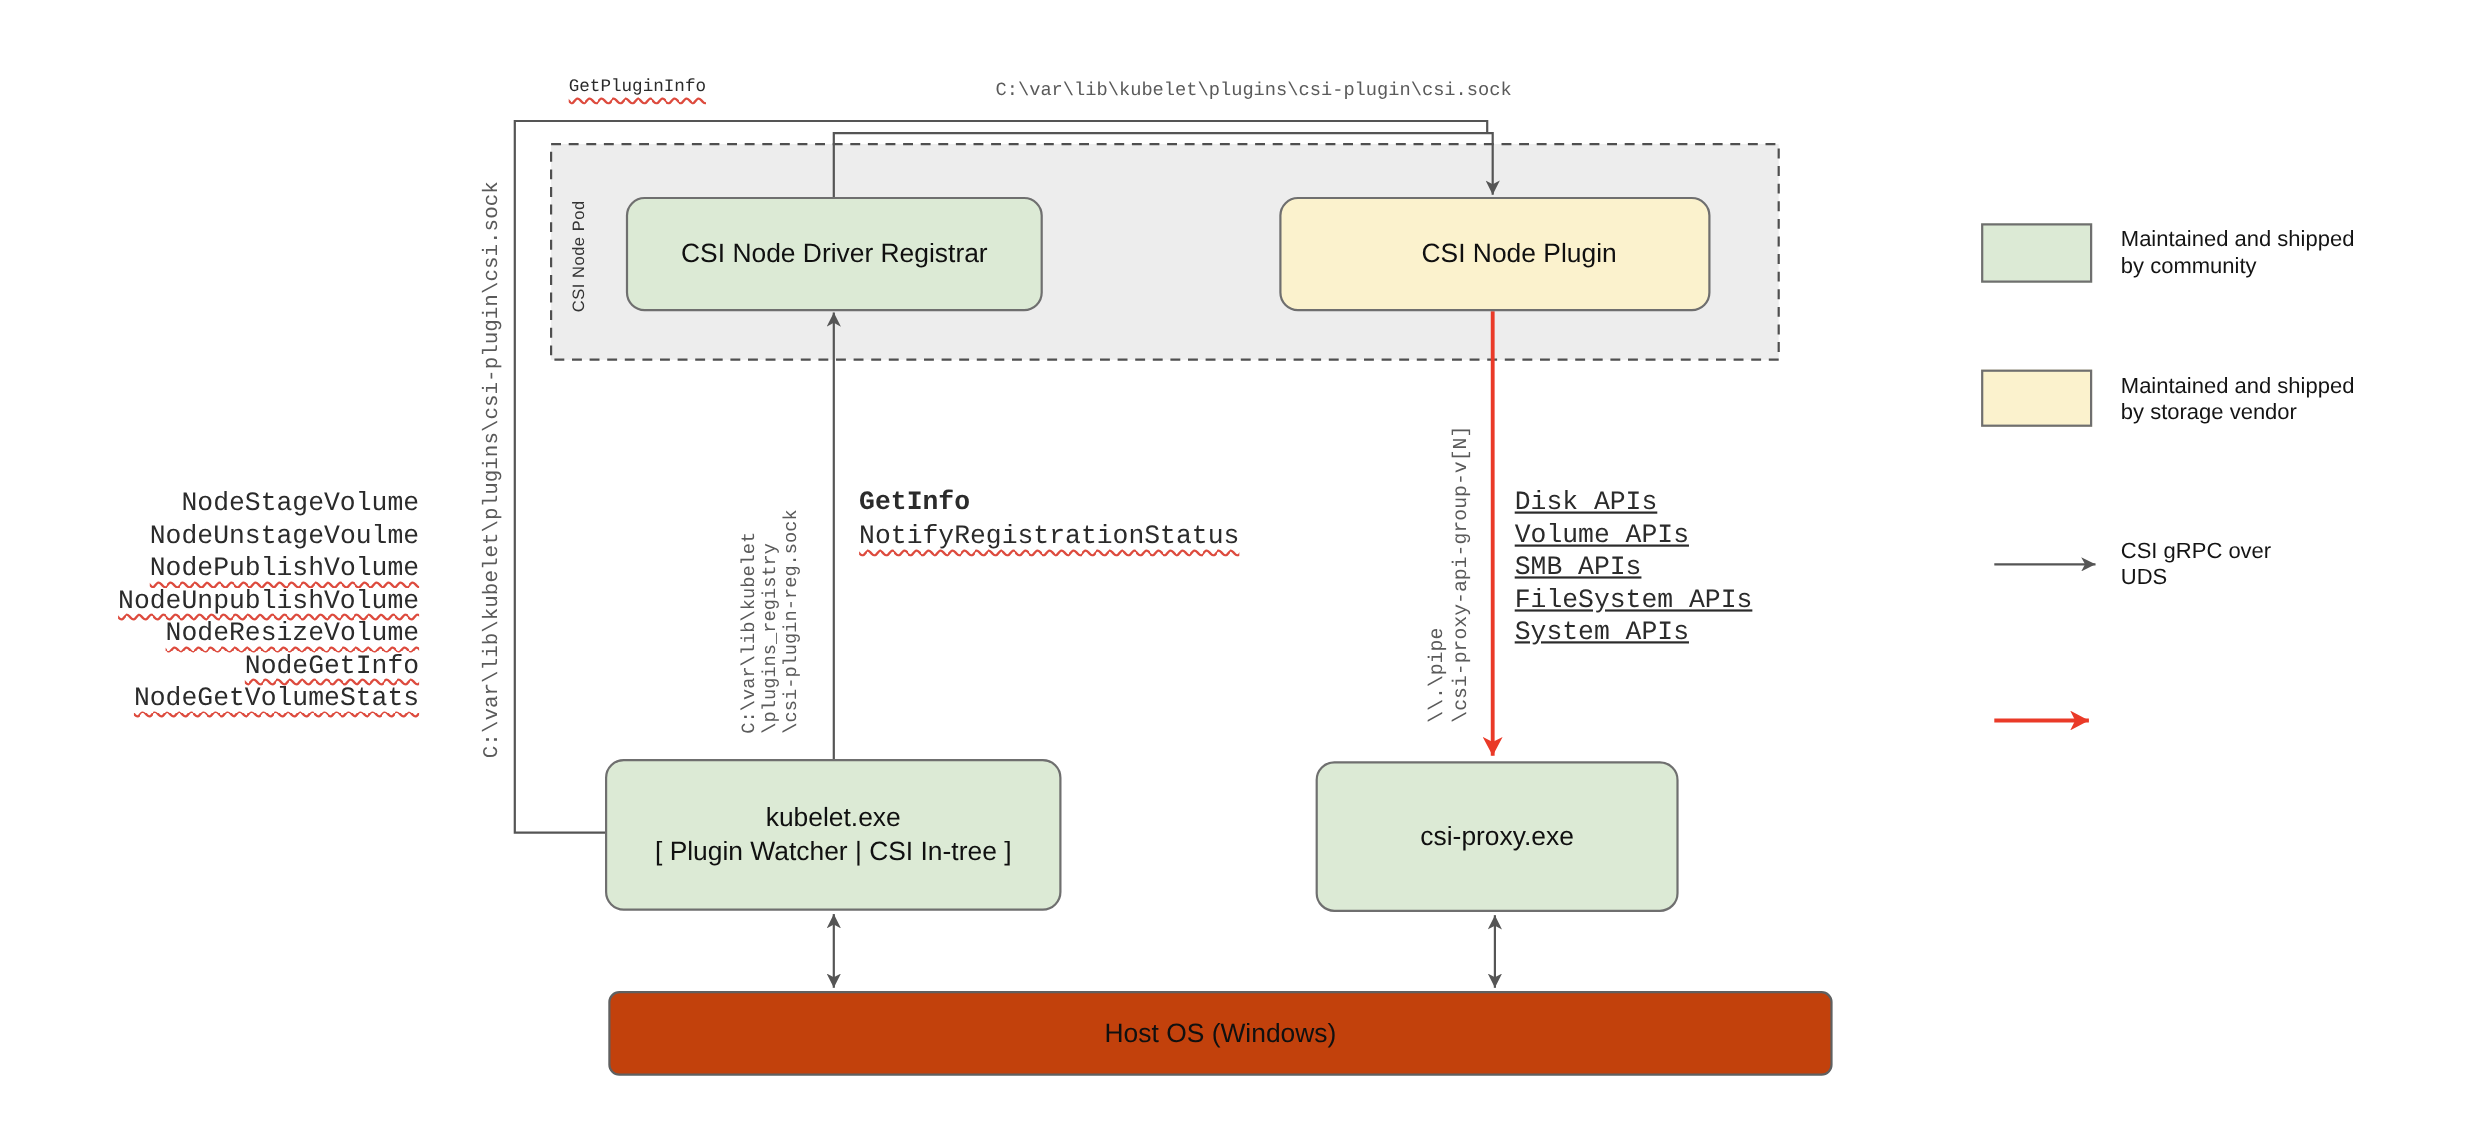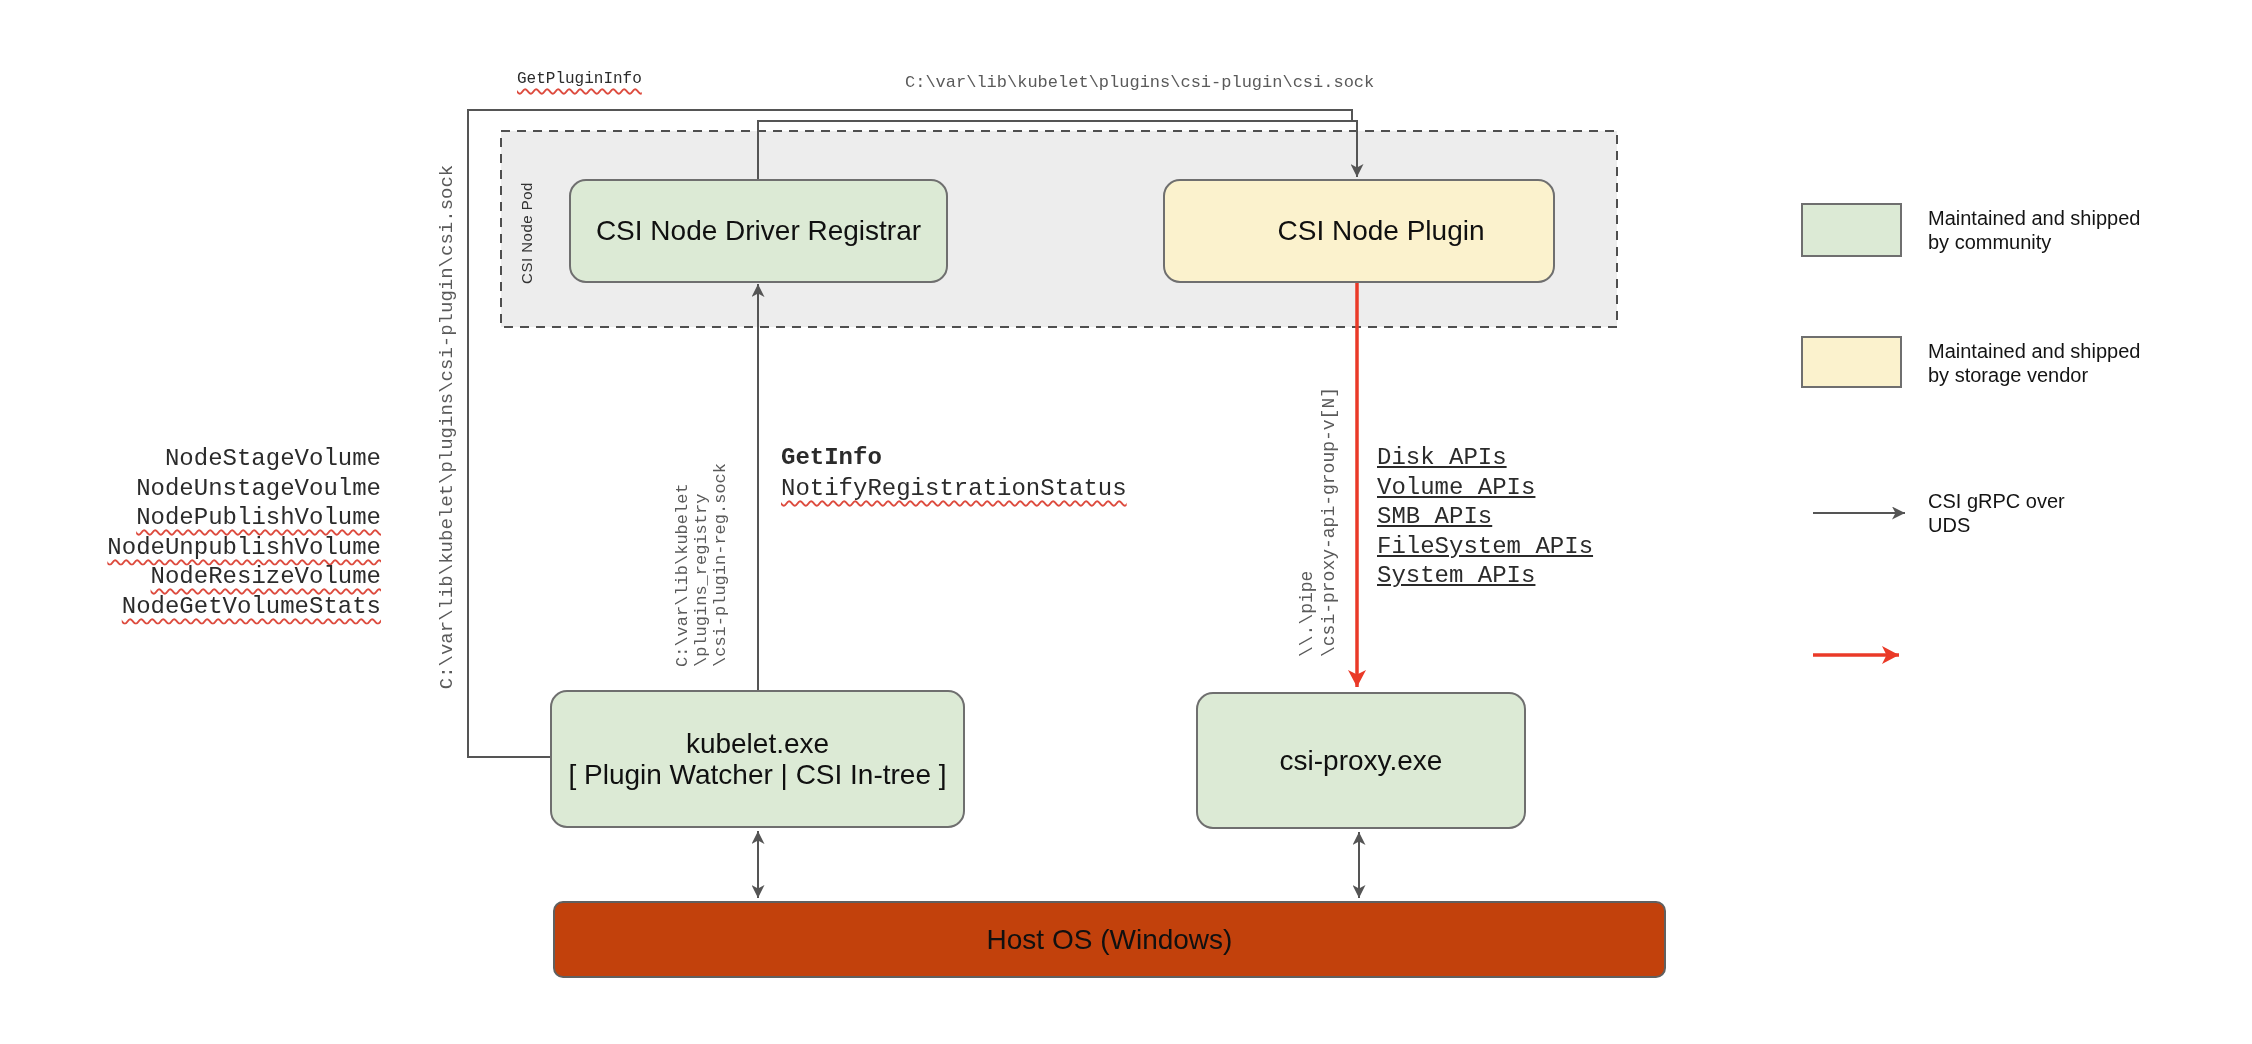--- a/index.html
+++ b/index.html
@@ -20,21 +20,21 @@
   }
   .vert {
     transform:translate(-50%,-50%) rotate(-90deg);
     white-space:pre;
   }
   .box {
     position:absolute; box-sizing:border-box;
     border:2px solid #6f6f6f; border-radius:17px;
     background:#dcead5;
     display:flex; flex-direction:column; align-items:center; justify-content:center;
-    text-align:center; color:#101010; font-size:28px;
+    text-align:center; color:#101010; font-size:24px;
   }
   
   #wires { position:absolute; left:0; top:0; z-index:0; }
   .wire  { fill:none; stroke:#555555; stroke-width:2px; }
   .wireR { fill:none; stroke:#ea3a28; stroke-width:3.5px; }
   
   #lbl-getplugininfo { left:517px; top:70px;  font-size:16px; }
   #lbl-socktop       { left:905px; top:73px;  font-size:17px; }
   #lbl-sockleft      { left:447px; top:427px; font-size:19px; }
   #node-calls        { left:40px;  top:444px; width:341px; text-align:right;
@@ -95,20 +95,21 @@
   <div class="abs mono pathlbl" id="lbl-socktop">C:\var\lib\kubelet\plugins\csi-plugin\csi.sock</div>
 
   <div class="abs mono pathlbl vert" id="lbl-sockleft">C:\var\lib\kubelet\plugins\csi-plugin\csi.sock</div>
 
   <div class="abs mono calltxt" id="node-calls">
     <div>NodeStageVolume</div>
     <div>NodeUnstageVoulme</div>
     <div class="squiggle">NodePublishVolume</div>
     <div class="squiggle">NodeUnpublishVolume</div>
     <div class="squiggle">NodeResizeVolume</div>
+    <div class="squiggle">NodeGetInfo</div>
     <div class="squiggle">NodeGetVolumeStats</div>
   </div>
 
   <div class="abs mono pathlbl vert" id="lbl-regsock">C:\var\lib\kubelet
 \plugins_registry
 \csi-plugin-reg.sock</div>
 
   <div class="abs mono calltxt" id="lbl-getinfo">GetInfo</div>
 
   <div class="abs mono calltxt squiggle" id="lbl-notify">NotifyRegistrationStatus</div>

